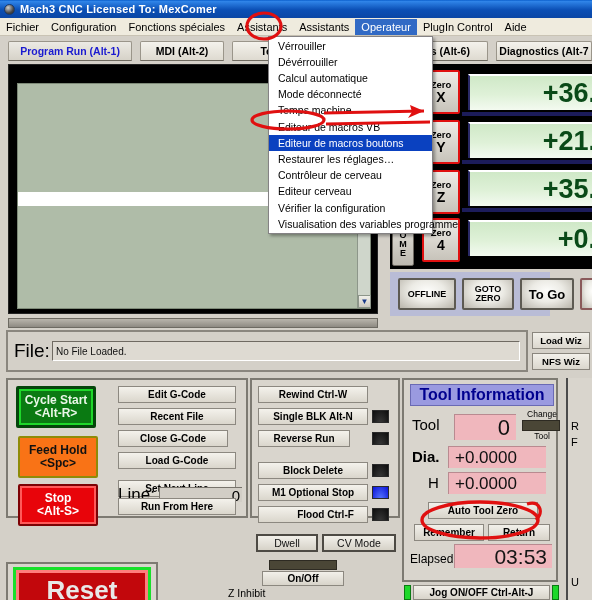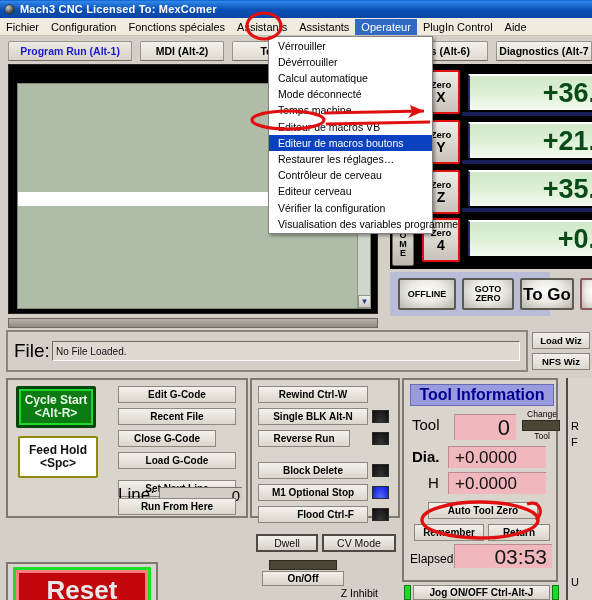--- a/index.html
+++ b/index.html
@@ -174,21 +174,21 @@
     border-radius:2px; font-size:12px; font-weight:bold;
     display:flex; flex-direction:column; align-items:center; justify-content:center;
     line-height:1.12; text-align:center;
   }
   #cyclestart{
     left:8px; top:6px; background:#0a7a12;
     color:#eaf7e8; border:3px solid #04450a;
     box-shadow:0 0 0 2px #1ed82a inset;
   }
   #feedhold{
-    left:10px; top:56px; background:#ffffff; color:#111;
+    left:10px; top:56px; background:#f97316; color:#111;
     border:2px solid #8f8b08;
   }
   #stopbtn{
     left:10px; top:104px; background:#e8040a; color:#fff;
     border:2px solid #7d0205; box-shadow:0 0 0 2px #ff5a5a inset;
   }
   .gbtn{
     position:absolute; height:17px;
     background:linear-gradient(to bottom,#f4f2ec,#dad6cc);
     border:1px solid #8c8880;
@@ -275,21 +275,21 @@
     position:absolute; left:8px; top:6px; width:132px; height:40px;
     background:#c2070c; border:3px solid #ff7d7d;
     box-shadow:0 0 0 3px #18e02a;
     color:#e8e8e8; font-size:26px; font-weight:bold;
     display:flex; align-items:center; justify-content:center;
   }
 
   
   #zinhibit{
     position:absolute; left:228px; top:560px; width:150px; height:40px;
-    text-align:right;
+    text-align:left;
   }
   #zinhibit .sw{
     width:68px; height:10px; background:#4a4636; border:1px solid #2d2a22;
     margin:0 auto;
   }
   #zinhibit .ob{
     width:82px; height:15px; margin:1px auto 0;
     background:linear-gradient(to bottom,#f2f0ea,#d8d4ca);
     border:1px solid #8c8880; font-size:10px; font-weight:bold;
     display:flex; align-items:center; justify-content:center;
@@ -392,44 +392,48 @@
   <div class="droband" style="top:144px;"></div>
   <div class="dro" style="top:156px;">+0.</div>
 </div>
 
 <div id="offrow">
   <div class="sqbtn small" style="left:8px;  width:58px;">OFFLINE</div>
   <div class="sqbtn small" style="left:72px; width:52px;">
     <span>GOTO</span>
     <span>ZERO</span>
   </div>
-  <div class="sqbtn" style="left:130px;width:54px;font-size:17px;">To Go</div>
+  <div class="sqbtn" style="left:130px;width:54px;font-size:13px;">To Go</div>
   <div class="sqbtn" style="left:190px;width:24px;border-color:#8a5a5a;"></div>
 </div>
 
 <div id="filebar">
   <span class="lbl">File:</span>
   <div class="fld">No File Loaded.</div>
 </div>
 <div class="wizbtn" style="top:332px;">Load Wiz</div>
 <div class="wizbtn" style="top:353px;">NFS Wiz</div>
 
 <div id="panelL">
   <div class="bigbtn" id="cyclestart">
     <span>Cycle Start</span>
     <span>&lt;Alt-R&gt;</span>
   </div>
   <div class="bigbtn" id="feedhold">
     <span>Feed Hold</span>
     <span>&lt;Spc&gt;</span>
   </div>
+  <div class="bigbtn" id="stopbtn">
+    <span>Stop</span>
+    <span>&lt;Alt-S&gt;</span>
+  </div>
 
   <div class="gbtn" style="left:110px;top:6px;  width:118px;">Edit G-Code</div>
   <div class="gbtn" style="left:110px;top:28px; width:118px;">Recent File</div>
-  <div class="gbtn" style="left:110px;top:50px; width:98px;">Close G-Code</div>
+  <div class="gbtn" style="left:110px;top:50px; width:110px;">Close G-Code</div>
   <div class="gbtn" style="left:110px;top:72px; width:118px;">Load G-Code</div>
   <div class="gbtn" style="left:110px;top:100px;width:118px;">Set Next Line</div>
 
   <div id="lineRow">
     <span class="lab">Line:</span>
     <div class="val">0</div>
   </div>
   <div class="gbtn" style="left:110px;top:118px;width:118px;">Run From Here</div>
 </div>
 

